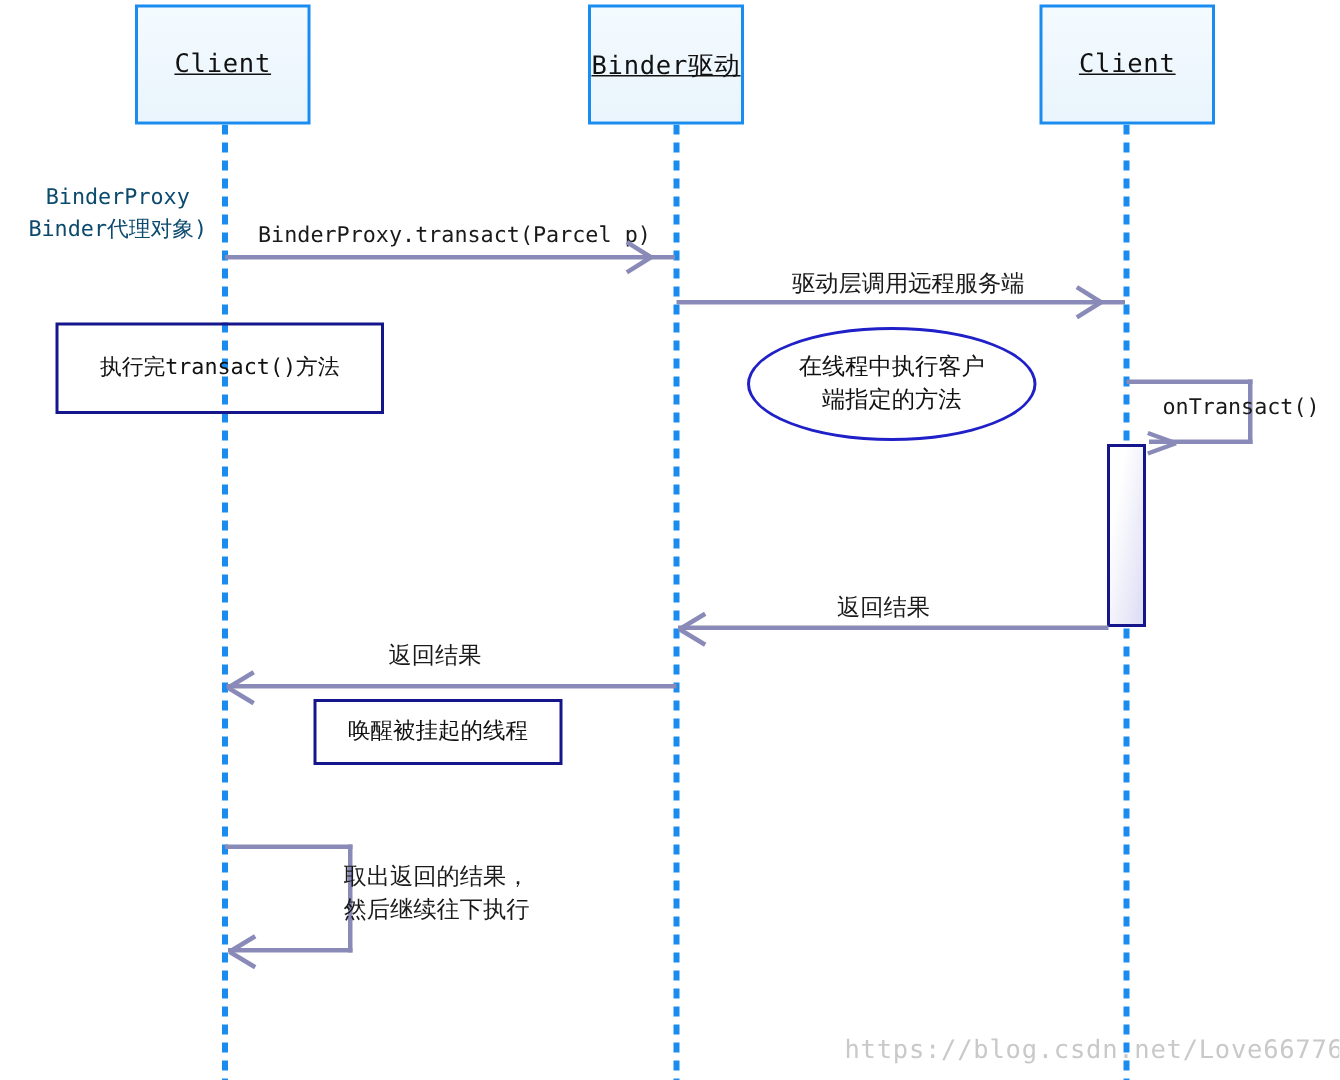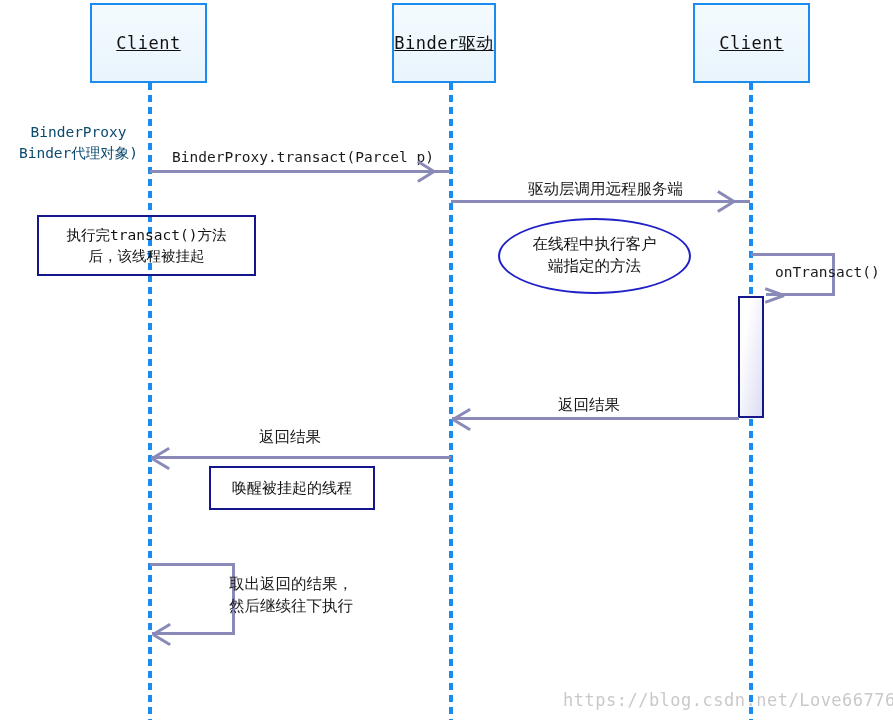--- a/index.html
+++ b/index.html
@@ -97,21 +97,21 @@
   
   .note {
     position: absolute;
     box-sizing: border-box;
     border: 2px solid #16168c;
     background: transparent;
     display: flex;
     align-items: center;
     justify-content: center;
     text-align: center;
-    font-family: Liberation Serif, serif;
+    font-family: Liberation Mono, monospace;
     font-size: 15px;
     color: #111111;
     line-height: 1.4;
   }
   .note.mononote {
     font-family: "DejaVu Sans Mono", "Liberation Mono", monospace;
     font-size: 14.5px;
   }
   
   .ellipse-note {
@@ -176,21 +176,20 @@
   <div class="barb" style="left:434px; top:170px; width:19px; transform:rotate(148deg);"></div>
 
   <div class="msg-label cjk" style="left:528px; top:180px;">驱动层调用远程服务端</div>
   <div class="msg-line" style="left:451px; top:200px; width:299px;"></div>
   <div class="barb" style="left:734px; top:200px; width:19px; transform:rotate(-148deg);"></div>
   <div class="barb" style="left:734px; top:200px; width:19px; transform:rotate(148deg);"></div>
 
   <div class="note mononote" style="left:37px; top:215px; width:219px; height:61px;">
     <div>
       <div>执行完transact()方法</div>
-      <div>后，该线程被挂起</div>
     </div>
   </div>
 
   <div class="ellipse-note" style="left:498px; top:218px; width:193px; height:76px;">
     <div>
       <div>在线程中执行客户</div>
       <div>端指定的方法</div>
     </div>
   </div>
 

